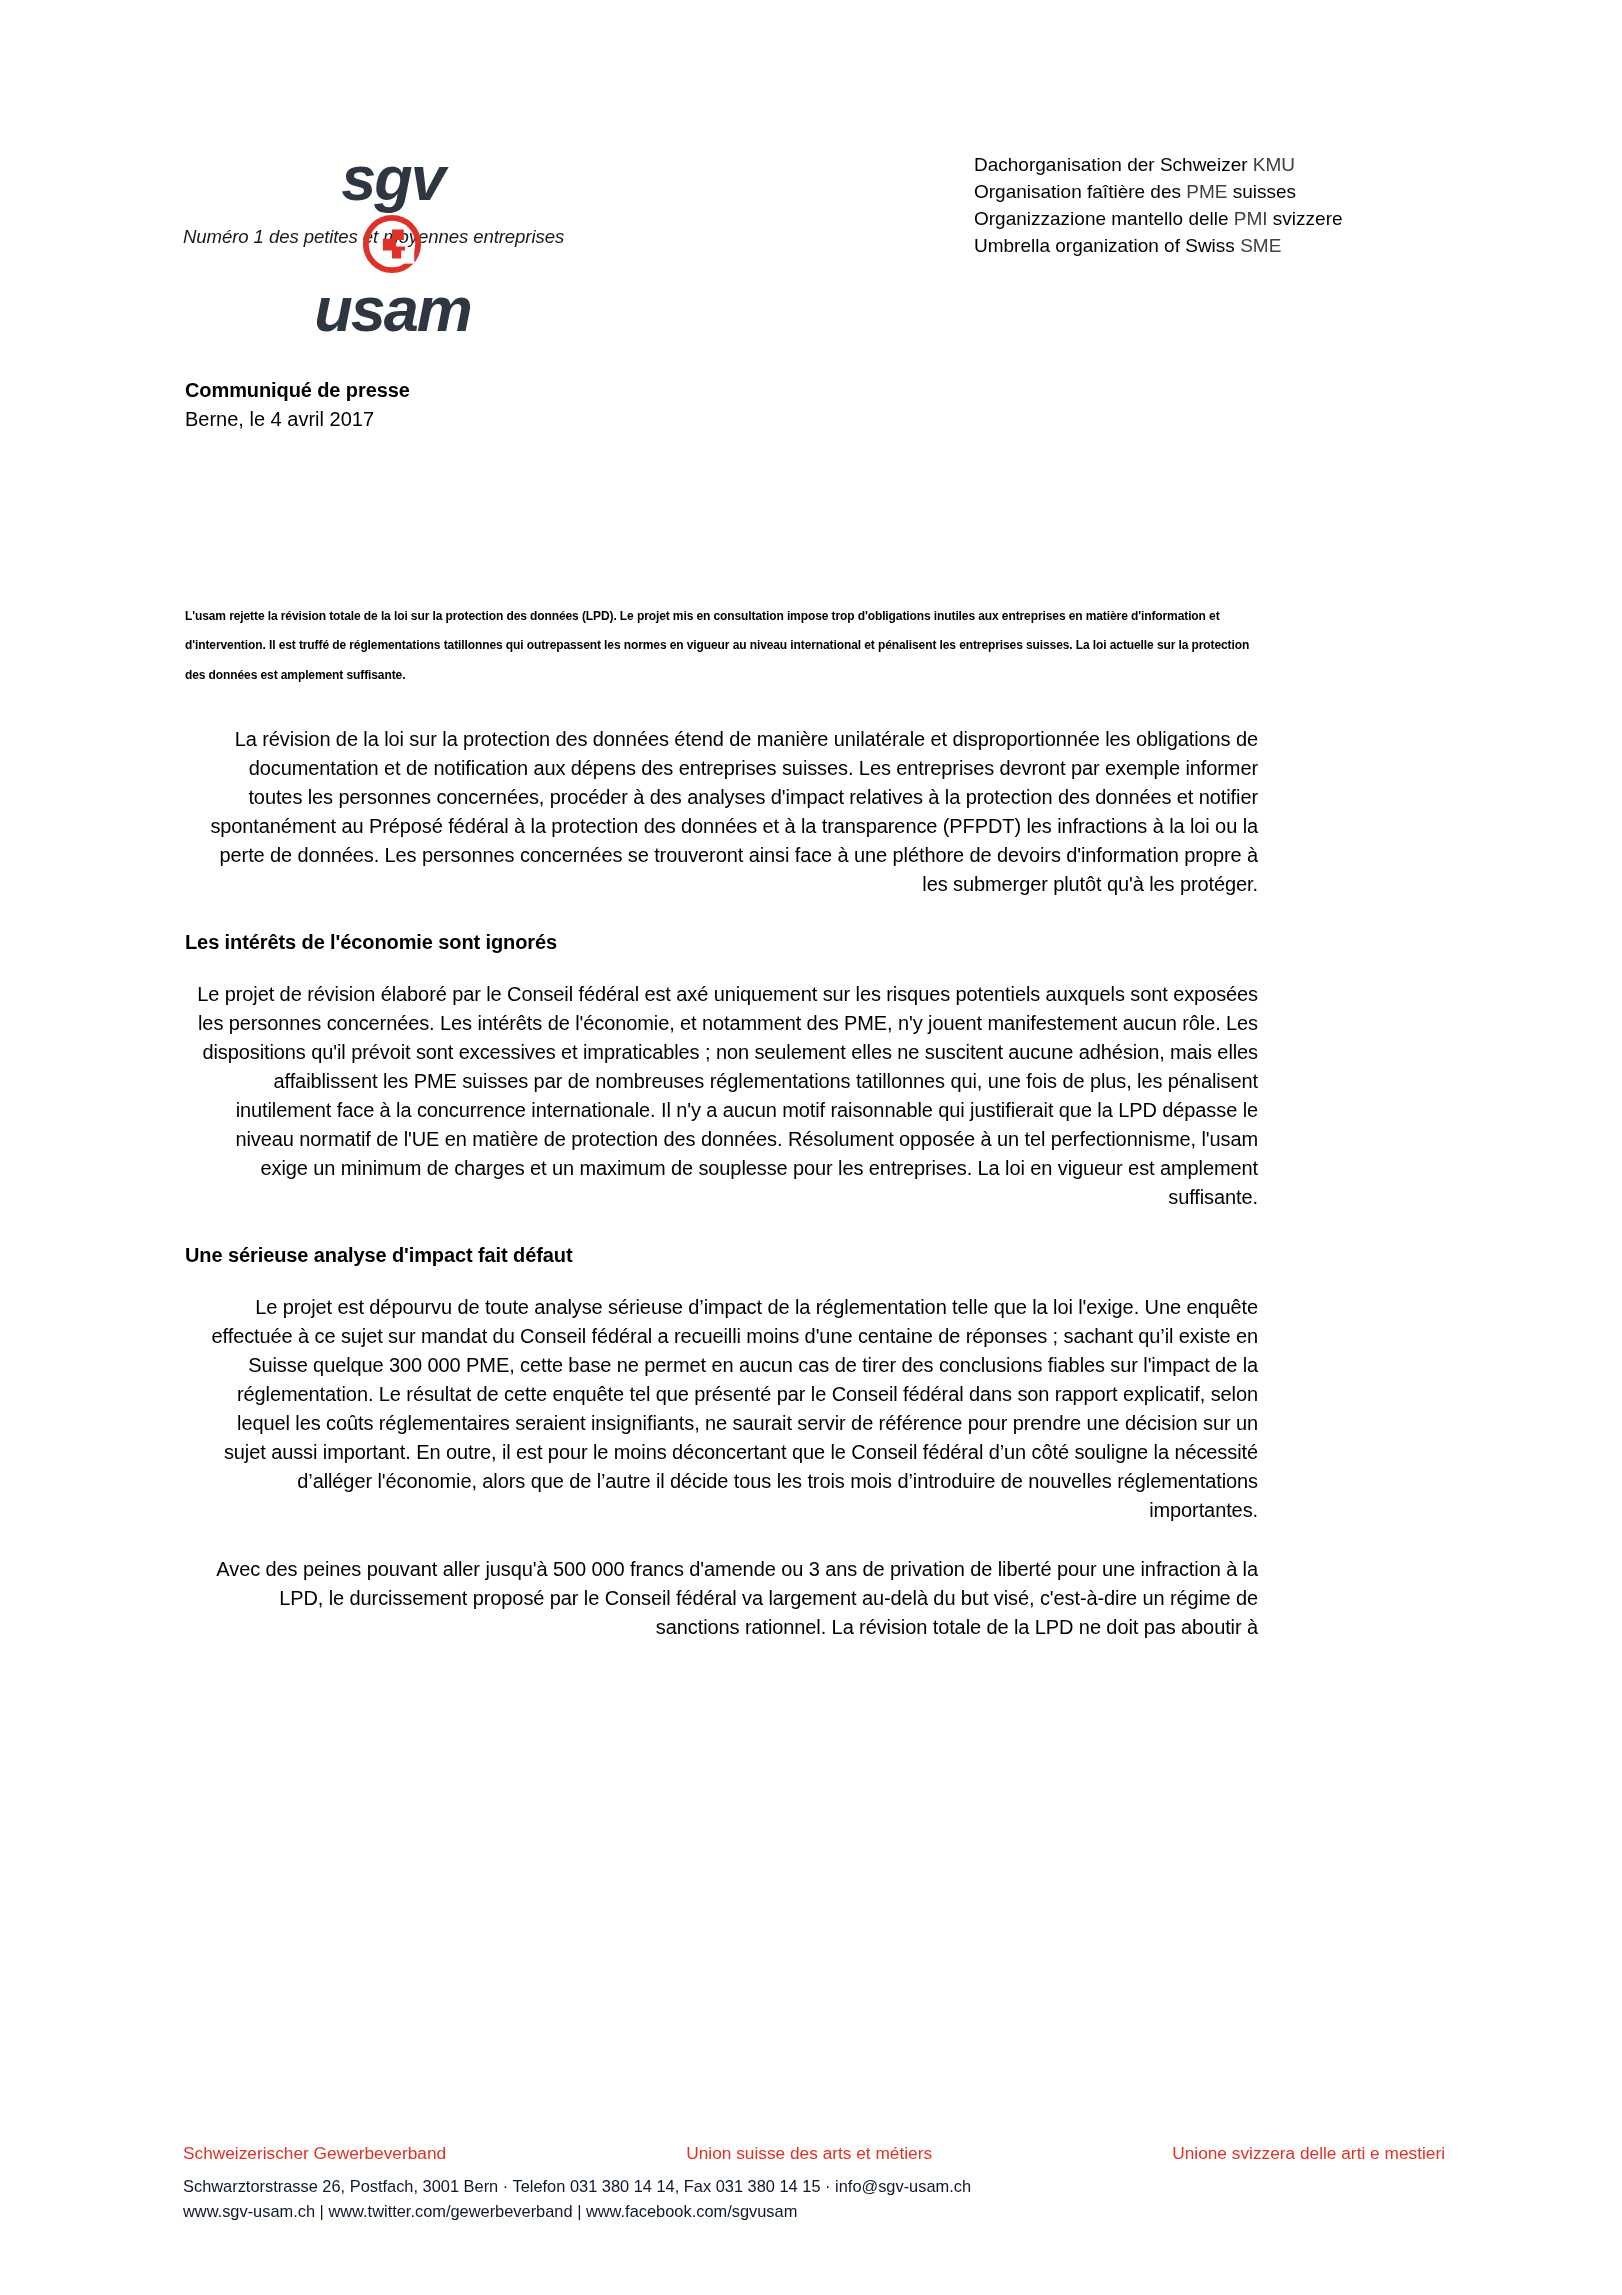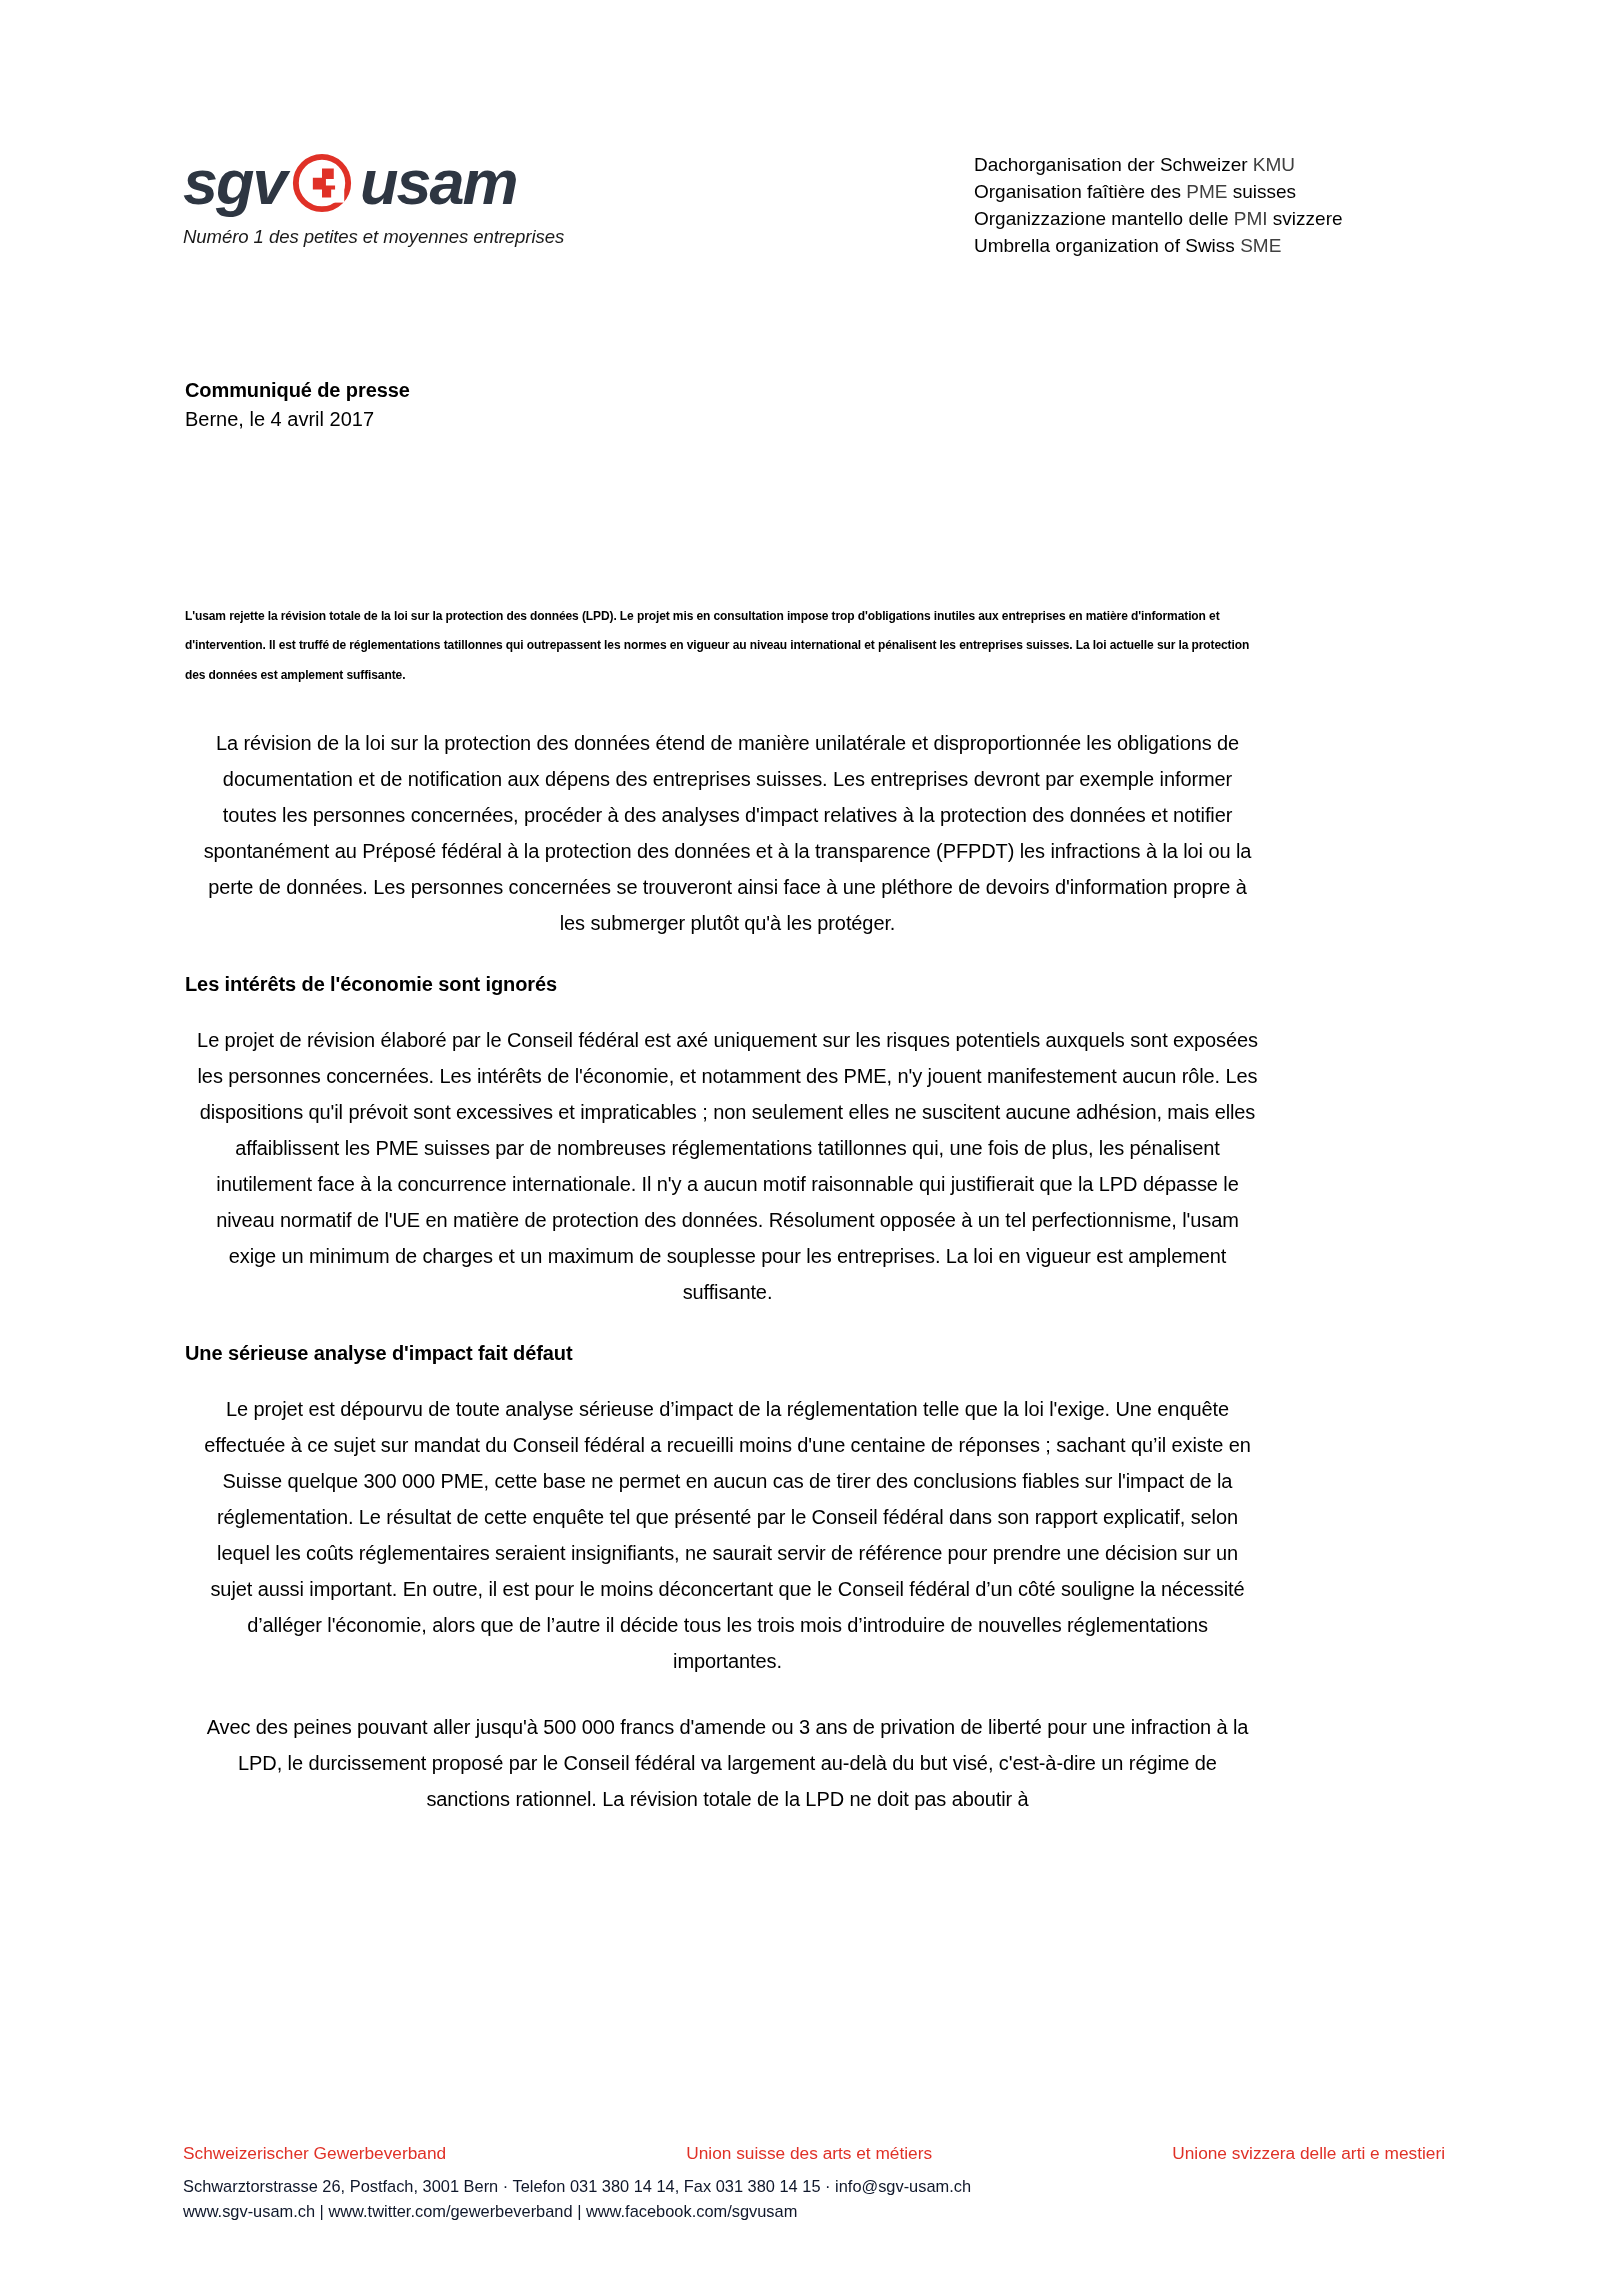--- a/index.html
+++ b/index.html
@@ -30,20 +30,21 @@
     align-items: flex-start;
     justify-content: space-between;
   }
   .logo-block {
     width: 419px;
   }
   .logo-wordmark {
     display: flex;
     align-items: center;
     height: 71px;
+    flex-direction: column;
   }
   .logo-text {
     font-family: "Liberation Sans", sans-serif;
     font-weight: bold;
     font-style: italic;
     font-size: 63px;
     letter-spacing: -2px;
     color: #2e3642;
     line-height: 1;
   }
@@ -111,23 +112,23 @@
     font-size: 12px;
     font-weight: bold;
     line-height: 29.4px;
     margin: 0 0 35px 0;
     text-align: left;
     letter-spacing: -0.1px;
   }
   p.body-text {
     font-size: 20px;
     font-weight: normal;
-    line-height: 36px;
+    line-height: 29px;
     margin: 0 0 30px 12px;
-    text-align: center;
+    text-align: right;
     letter-spacing: -0.1px;
   }
   h2.section-title {
     font-size: 20px;
     font-weight: bold;
     margin: 0 0 23.6px 0;
     letter-spacing: -0.1px;
     line-height: 27.5px;
   }
 

